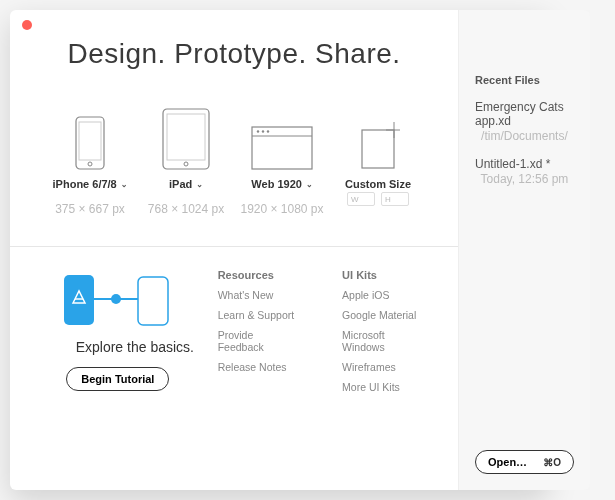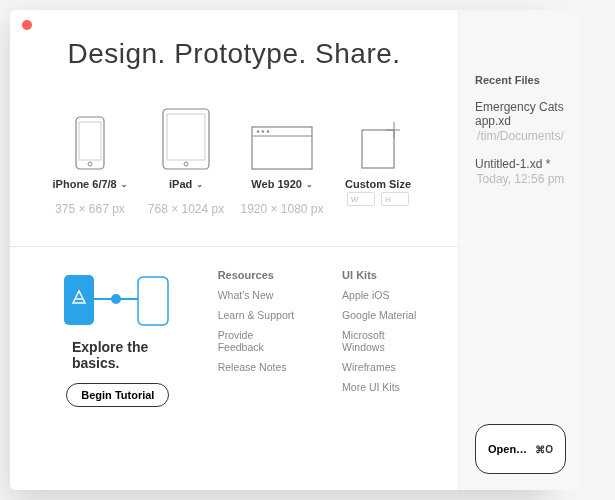--- a/index.html
+++ b/index.html
@@ -14,32 +14,32 @@
   .shape svg{display:block;}
   .pname{font-size:11px;font-weight:600;color:#333;display:flex;align-items:center;gap:4px;}
   .chev{font-size:8px;color:#555;}
   .psize{font-size:12px;color:#bbb;margin-top:12px;}
   .wh{display:flex;gap:6px;margin-top:2px;}
   .whbox{width:28px;height:14px;border:1px solid #ddd;border-radius:2px;font-size:8px;color:#bbb;display:flex;align-items:center;padding-left:3px;}
   .divider{height:1px;background:#e6e6e6;margin:0 -28px 18px -28px;}
   .lower{display:flex;gap:20px;}
   .explore{width:160px;display:flex;flex-direction:column;align-items:center;padding-top:4px;}
   .explore-ill{width:120px;height:60px;margin-bottom:10px;position:relative;}
-  .explore-title{font-size:14px;font-weight:700;color:#333;margin-bottom:12px;padding-left:34px;}
+  .explore-title{font-size:14px;font-weight:400;color:#333;margin-bottom:12px;padding-left:34px;}
   .begin-btn{border:1.5px solid #333;border-radius:14px;padding:5px 14px;font-size:11px;font-weight:600;background:#fff;cursor:pointer;}
   .lists{display:flex;gap:40px;padding-top:4px;}
   .col h4{font-size:11px;color:#777;font-weight:600;margin-bottom:8px;}
   .col a{display:block;font-size:10.5px;color:#888;text-decoration:none;margin-bottom:8px;cursor:pointer;}
   .side{width:160px;background:#f7f7f7;border-left:1px solid #eee;border-radius:0 6px 6px 0;padding:24px 16px 16px 16px;display:flex;flex-direction:column;}
   .side h3{font-size:11px;color:#555;font-weight:700;margin-bottom:14px;margin-top:40px;}
   .file{margin-bottom:14px;cursor:pointer;}
   .fname{font-size:12px;color:#555;font-weight:500;}
   .fmeta{font-size:12px;color:#bbb;margin-top:1px;text-align:center;}
   .spacer{flex:1;}
-  .open-btn{align-self:flex-end;border:1.5px solid #333;border-radius:14px;padding:18px 12px;font-size:11px;font-weight:600;background:#fff;cursor:pointer;display:flex;align-items:flex-end;gap:8px;}
+  .open-btn{align-self:flex-end;border:1.5px solid #333;border-radius:14px;padding:5px 12px;font-size:11px;font-weight:600;background:#fff;cursor:pointer;display:flex;align-items:flex-end;gap:16px;}
   .kbd{font-size:10px;color:#333;}
 </style>
 </head>
 <body>
 
 <div class="window">
   <div class="close-dot"></div>
 
   <div class="main">
     <div class="headline">Design. Prototype. Share.</div>

